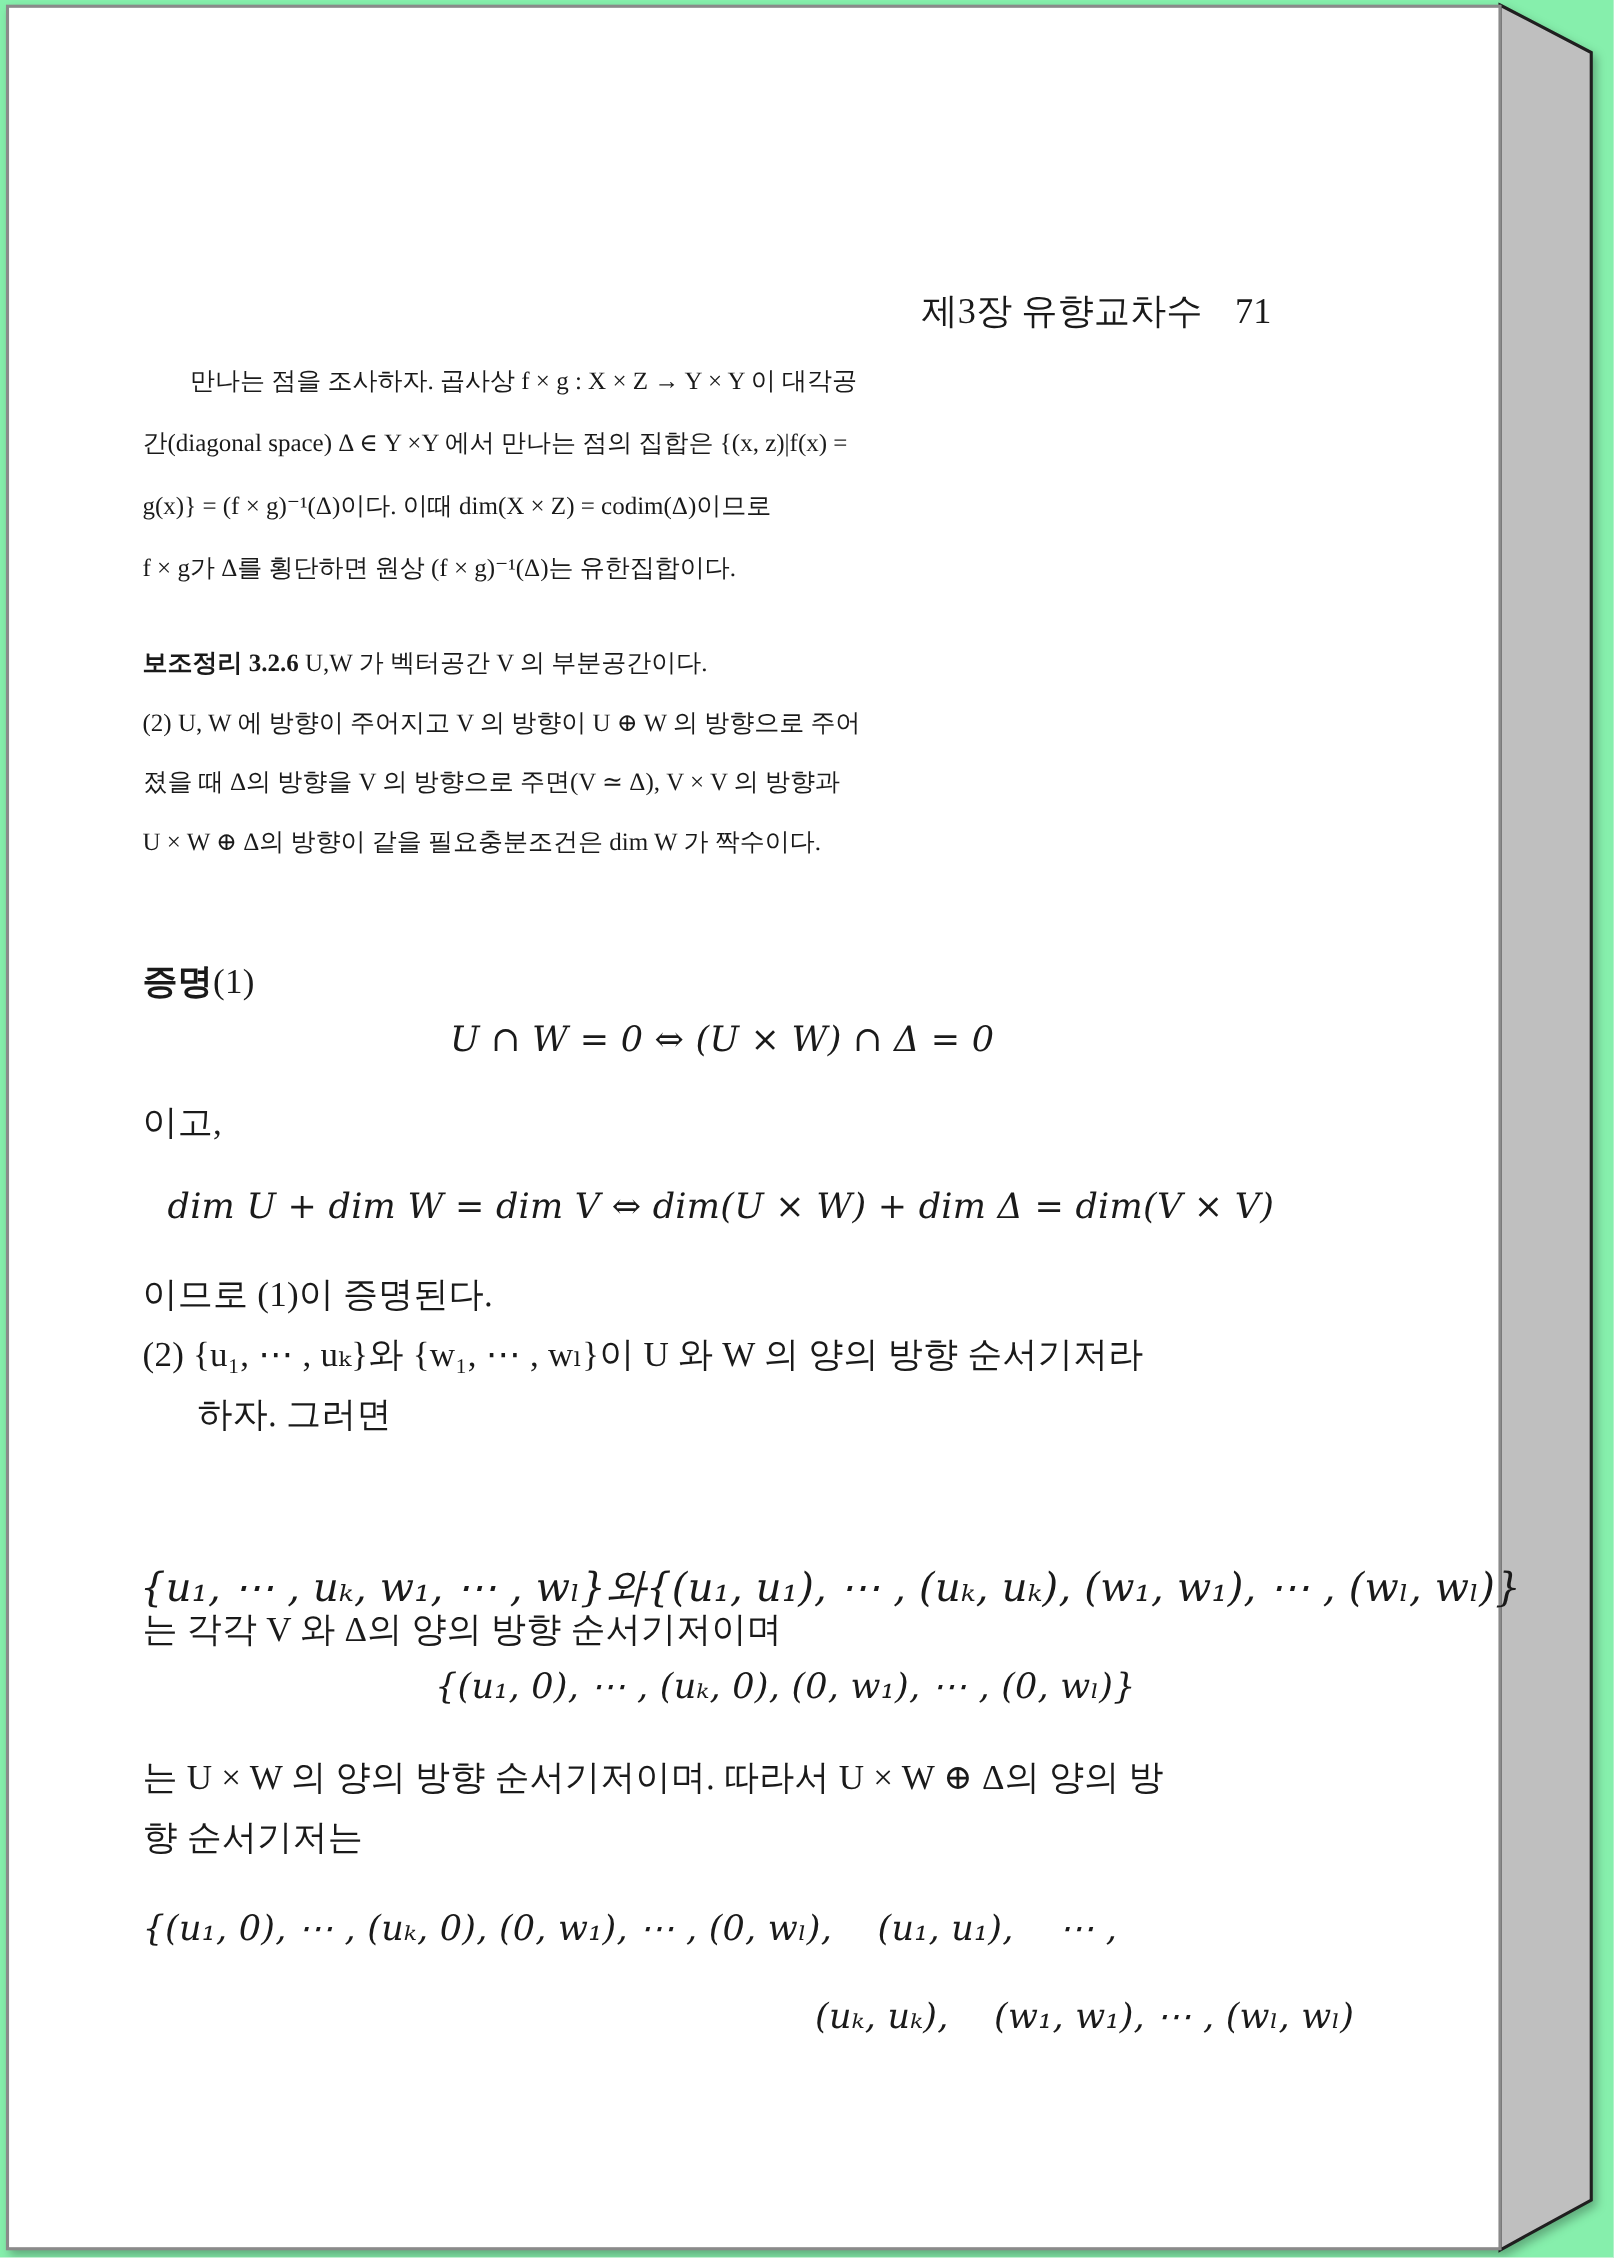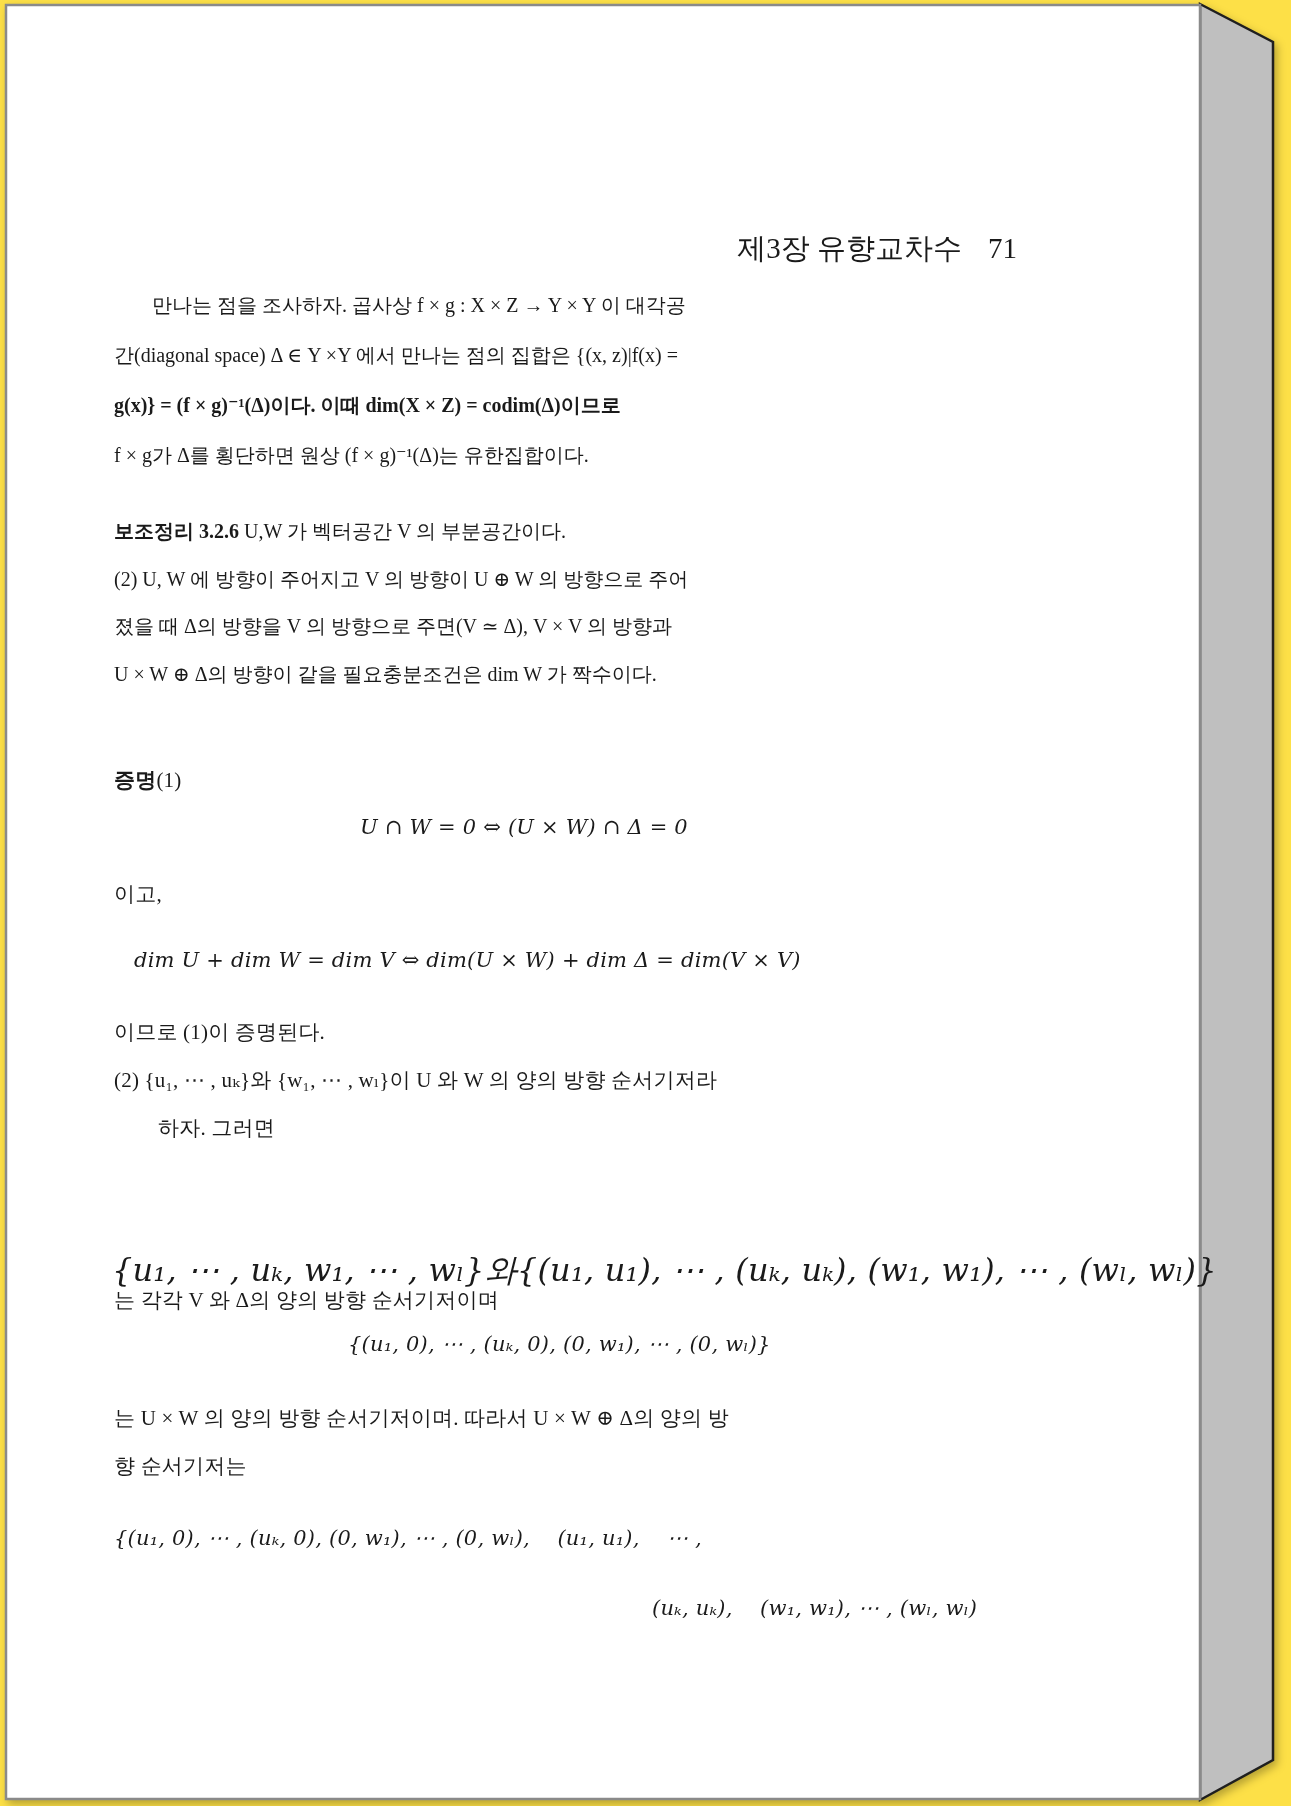--- a/index.html
+++ b/index.html
@@ -6,37 +6,37 @@
     margin: 0;
     padding: 0;
     background: #f4f5f6;
     font-family: "Liberation Serif", "DejaVu Serif", serif;
   }
   .canvas {
     position: relative;
     width: 1291px;
     height: 1806px;
     overflow: hidden;
-    background: #fde047;
+    background: #86efac;
   }
   .book-svg {
     position: absolute;
     left: 0; top: 0;
     filter: drop-shadow(3px 4px 4px rgba(0,0,0,0.28));
   }
   .content {
     position: absolute;
     left: 0; top: 0;
     width: 1200px;
     height: 1800px;
     color: #1a1a1a;
   }
   .line {
     position: absolute;
-    font-size: 21px;
+    font-size: 28px;
     white-space: pre;
     letter-spacing: 0.2px;
   }
   .korean-line { line-height: 1.2; }
   .eq {
     font-style: italic;
     font-family: "DejaVu Serif", "Liberation Serif", serif;
   }
   .running-header {
     position: absolute;
@@ -68,21 +68,21 @@
 
   <div class="content">
 
     <div class="running-header">
       <span>제3장 유향교차수</span><span class="pagenum">71</span>
     </div>
 
     <div class="para-block" style="top:280px; width:1000px;">
       <div class="pline indent-first korean-line" style="line-height:50px;">만나는 점을 조사하자. 곱사상 f × g : X × Z → Y × Y 이 대각공</div>
       <div class="pline korean-line" style="line-height:50px;">간(diagonal space) Δ ∈ Y ×Y 에서 만나는 점의 집합은 {(x, z)|f(x) =</div>
-      <div class="pline korean-line" style="line-height:50px;font-weight:bold;">g(x)} = (f × g)⁻¹(Δ)이다. 이때 dim(X × Z) = codim(Δ)이므로</div>
+      <div class="pline korean-line" style="line-height:50px;">g(x)} = (f × g)⁻¹(Δ)이다. 이때 dim(X × Z) = codim(Δ)이므로</div>
       <div class="pline korean-line" style="line-height:50px;">f × g가 Δ를 횡단하면 원상 (f × g)⁻¹(Δ)는 유한집합이다.</div>
     </div>
 
     <div class="para-block" style="top:508px; width:1000px;">
       <div class="pline korean-line" style="line-height:47.5px;"><span class="bold">보조정리 3.2.6</span><span> </span><span>U,W 가 벡터공간 V 의 부분공간이다.</span></div>
       <div class="pline korean-line" style="line-height:47.5px;">(2) U, W 에 방향이 주어지고 V 의 방향이 U ⊕ W 의 방향으로 주어</div>
       <div class="pline korean-line" style="line-height:47.5px;">졌을 때 Δ의 방향을 V 의 방향으로 주면(V ≃ Δ), V × V 의 방향과</div>
       <div class="pline korean-line" style="line-height:47.5px;">U × W ⊕ Δ의 방향이 같을 필요충분조건은 dim W 가 짝수이다.</div>
     </div>
 

